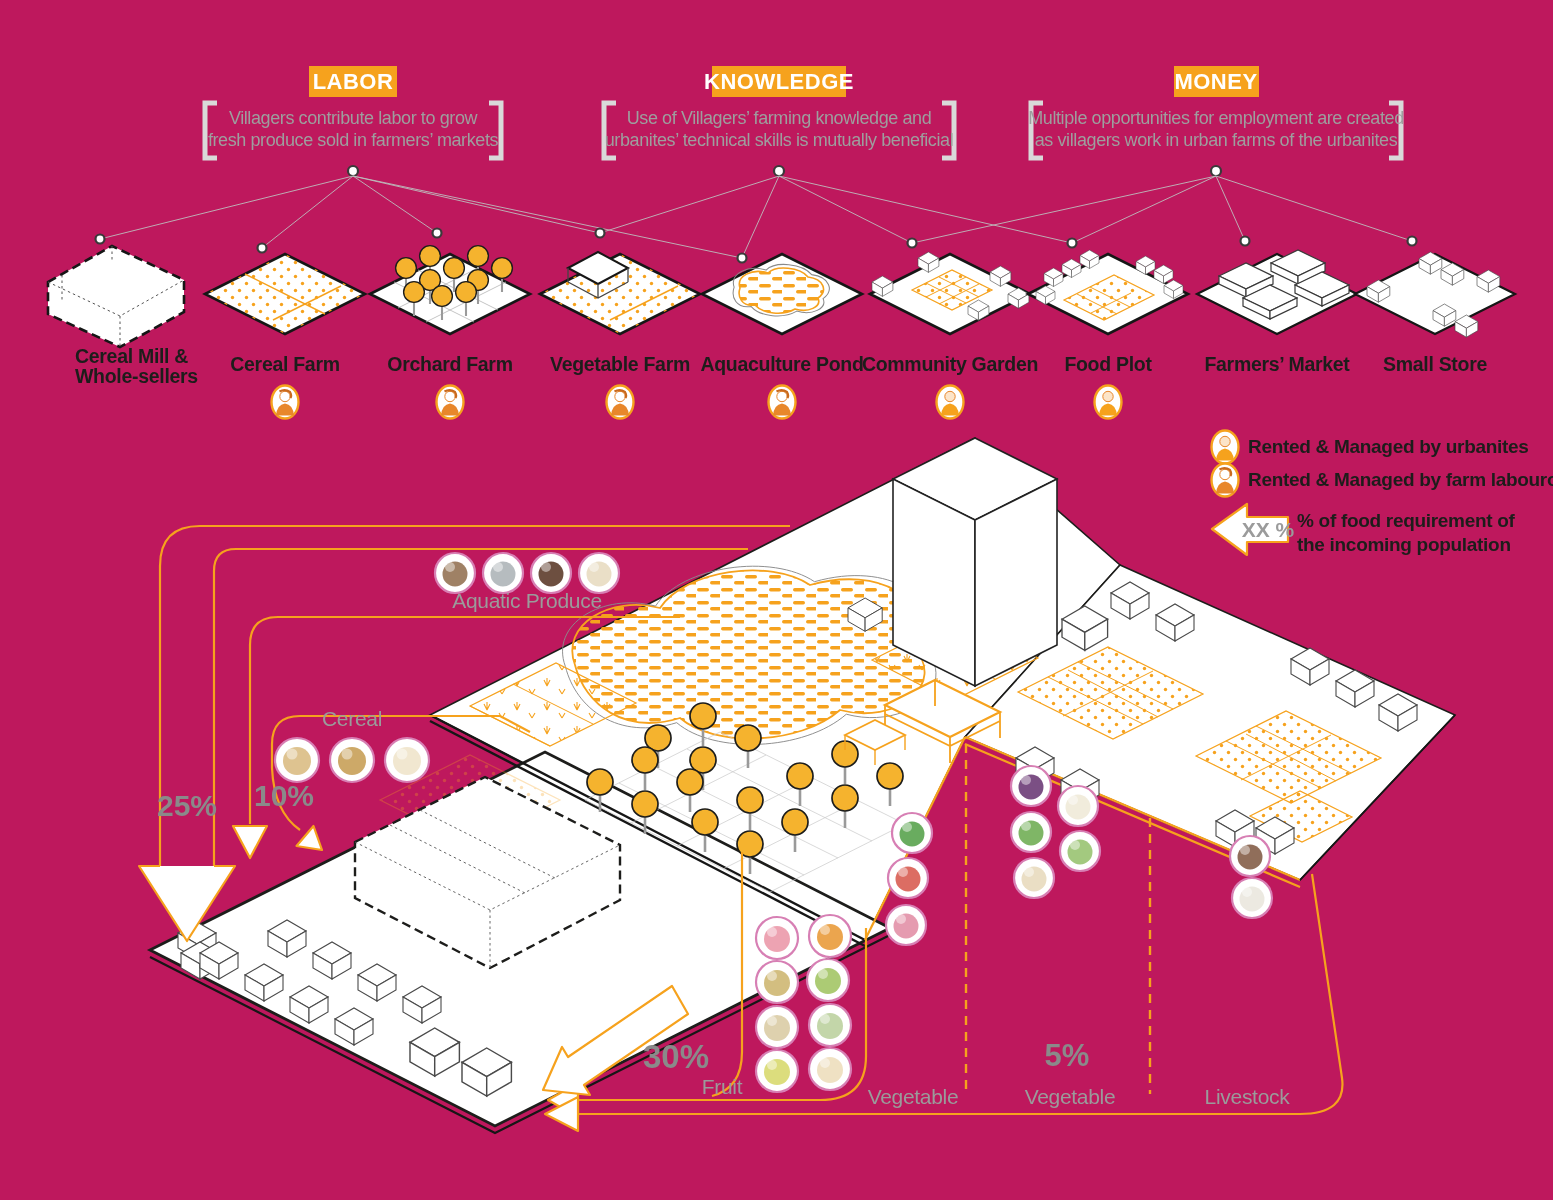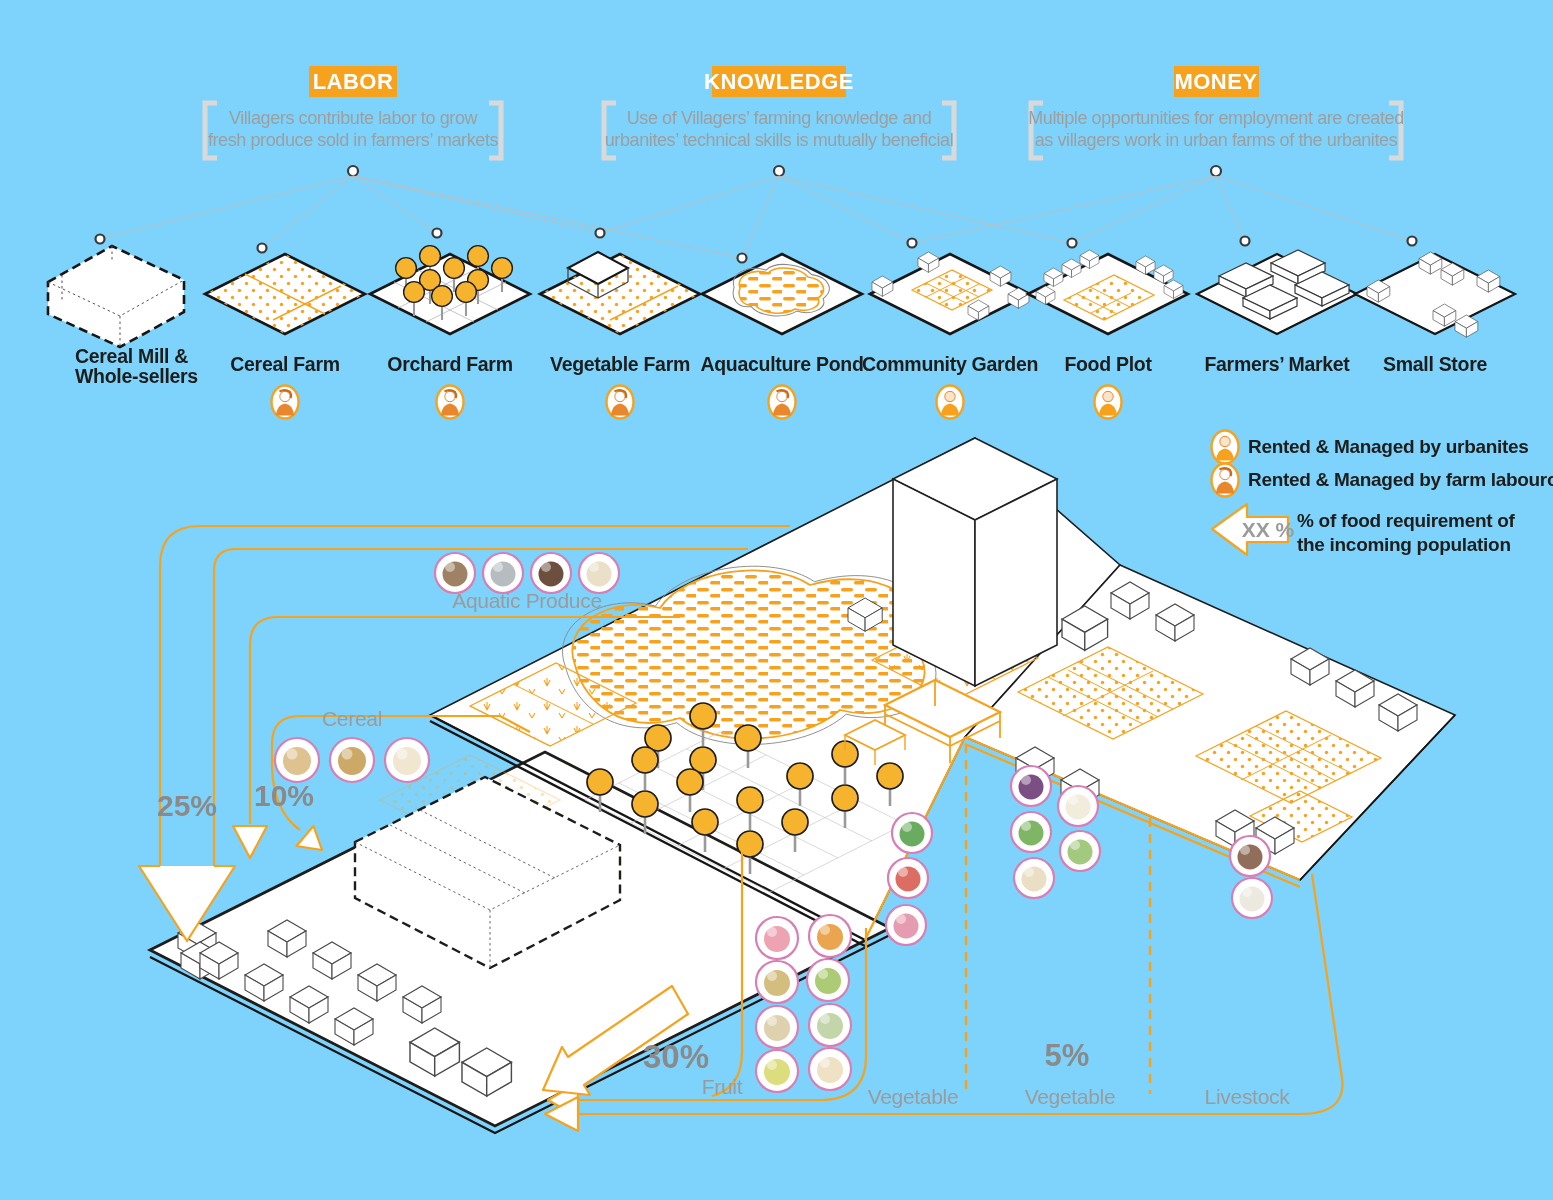--- a/index.html
+++ b/index.html
@@ -1,16 +1,16 @@
 <!DOCTYPE html>
 <html><head>
 <meta charset="utf-8">
 <style>
   html,body{margin:0;padding:0;background:#ffffff;}
-  #stage{position:relative;width:1553px;height:1200px;background:#7dd3fc;overflow:hidden;
+  #stage{position:relative;width:1553px;height:1200px;background:#be185d;overflow:hidden;
          font-family:"Liberation Sans",sans-serif;}
   svg{position:absolute;left:0;top:0;}
   text{font-family:"Liberation Sans",sans-serif;}
   .badge-t{fill:#ffffff;font-weight:bold;font-size:22px;letter-spacing:.5px;}
   .desc{fill:#9e9e9e;font-size:18px;letter-spacing:-.4px;}
   .bracket{stroke:#d9d9d9;stroke-width:5;fill:none;}
   .conn{stroke:#bdbdbd;stroke-width:.9;fill:none;}
   .node{fill:#fff;stroke:#3a3a3a;stroke-width:2.2;}
   .flabel{fill:#1d1d1b;font-weight:bold;font-size:19.5px;letter-spacing:-.3px;}
   .cat{fill:#9b9b9b;font-size:21px;letter-spacing:-.3px;}

